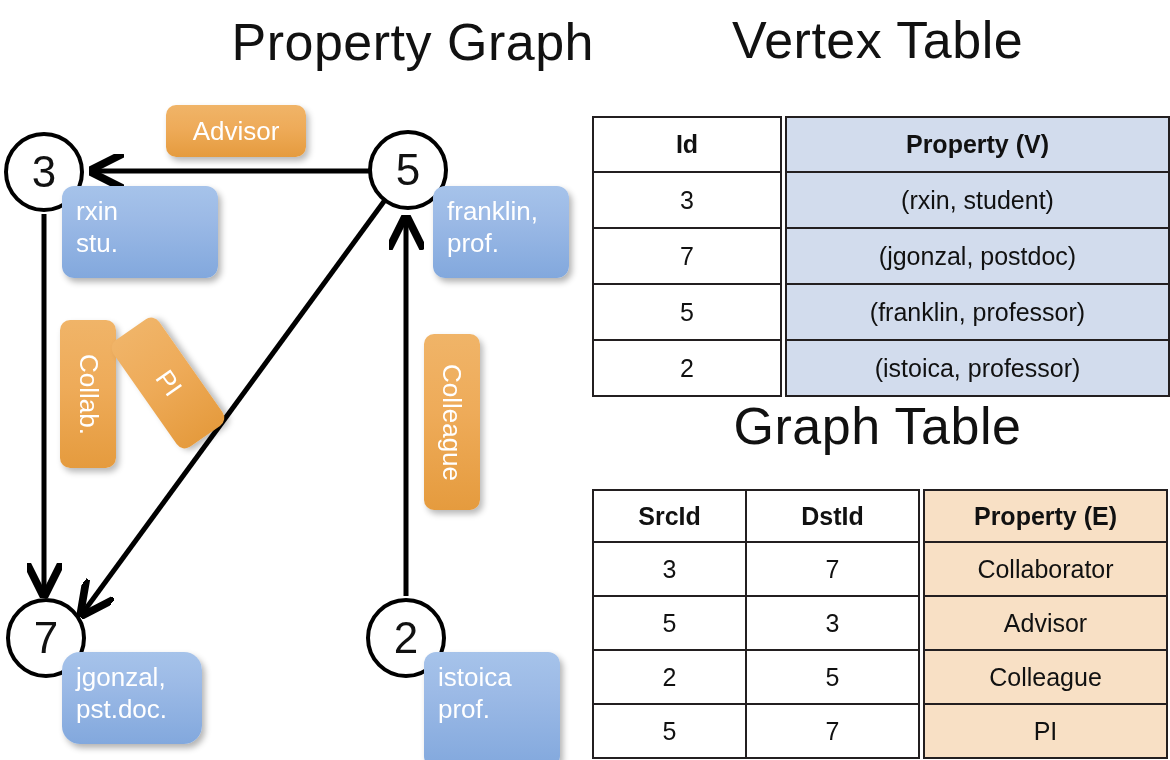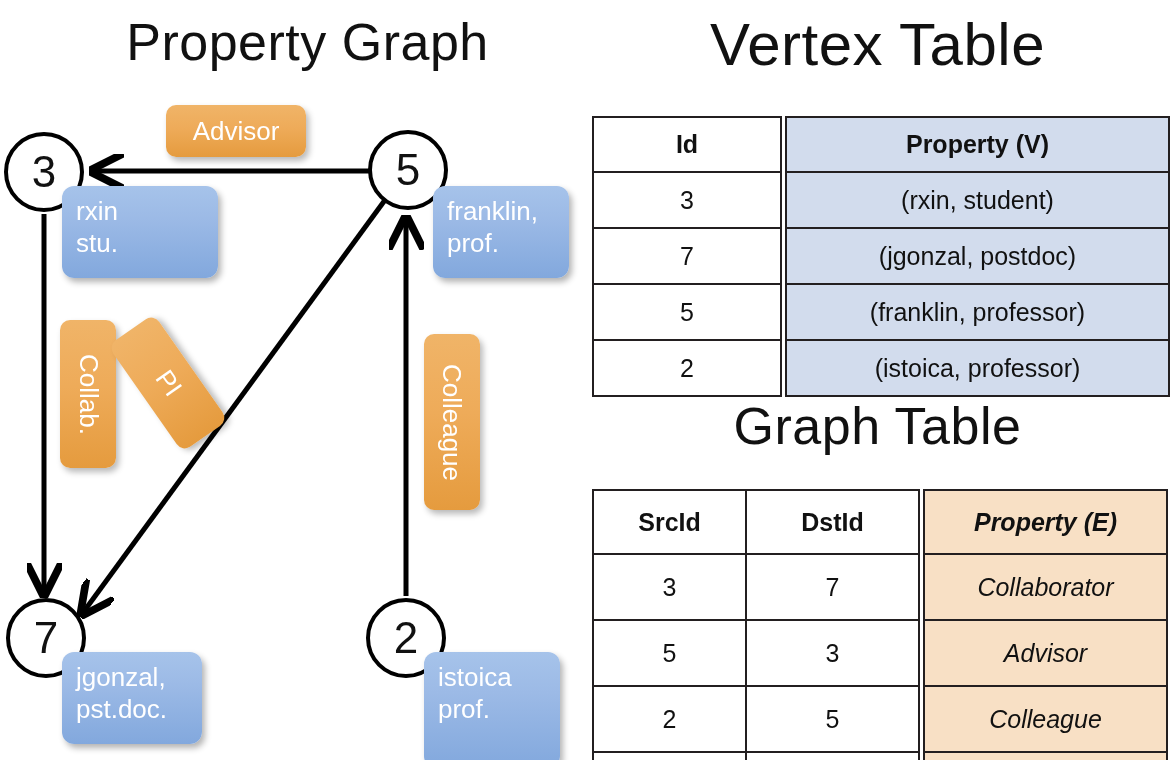--- a/index.html
+++ b/index.html
@@ -17,22 +17,22 @@
   
   .title {
     position: absolute;
     font-weight: 300;
     font-family: "Liberation Sans", sans-serif;
     color: #111;
     letter-spacing: .5px;
     white-space: nowrap;
     text-align: center;
   }
-  #title-property-graph { left: 15px;   top: 12px;  width: 585px; font-size: 52px; }
-  #title-vertex-table   { left: 585px; top: 10px; width: 585px; font-size: 60px; }
+  #title-property-graph { left: 9px;   top: 12px;  width: 585px; font-size: 52px; text-align: right; }
+  #title-vertex-table   { left: 585px; top: 10px; width: 585px; font-size: 52px; }
   #title-edge-table     { left: 585px; top: 396px; width: 585px; font-size: 52px; }
 
   
   #graph-panel {
     position: absolute; left: 0; top: 0; width: 585px; height: 760px;
   }
   #graph-edges { position: absolute; left:0; top:0; width: 585px; height: 760px; }
 
   .vertex {
     position: absolute;
@@ -63,21 +63,21 @@
     font-size: 26px;
     font-weight: 300;
     line-height: 1.22;
     padding: 10px 14px;
     box-sizing: border-box;
     z-index: 6;
     font-family: "Liberation Sans", sans-serif;
   }
   #prop-rxin     { left: 62px;  top: 186px; width: 156px; height: 92px; }
   #prop-franklin { left: 433px; top: 186px; width: 136px; height: 92px; }
-  #prop-jgonzal  { left: 62px;  top: 652px; width: 140px; height: 92px; }
+  #prop-jgonzal  { left: 62px;  top: 652px; width: 140px; height: 92px; border-radius: 18px; }
   #prop-istoica  { left: 424px; top: 652px; width: 136px; height: 116px; }
 
   
   .edge-label {
     position: absolute;
     border-radius: 10px;
     background: linear-gradient(to bottom, #f0b468 0%, #eeab59 45%, #e59b3e 100%);
     box-shadow: 3px 4px 6px rgba(0,0,0,.28);
     color: #ffffff;
     font-size: 26px;
@@ -136,22 +136,22 @@
   #vertex-table .col-prop { width: 385px; margin-left: 3px; }
   #vertex-table .col-id .cell   { height: 56px; background: #ffffff; }
   #vertex-table .col-prop .cell { height: 56px; background: #d2dced; }
   #vertex-table .col-id .cell.head   { height: 57px; }
   #vertex-table .col-prop .cell.head { height: 57px; }
 
   
   #edge-table { left: 592px; top: 489px; }
   #edge-table .col-src  { width: 155px; }
   #edge-table .col-dst  { width: 175px; margin-left: -2px; }
-  #edge-table .col-prop { width: 245px; margin-left: 3px; font-style: italic; }
-  #edge-table .cell { height: 66px; background: #ffffff; }
+  #edge-table .col-prop { width: 245px; margin-left: 3px; }
+  #edge-table .cell { height: 54px; background: #ffffff; }
   #edge-table .col-prop .cell { background: #f8e0c5; }
 </style>
 </head>
 <body>
 
 <div class="title" id="title-property-graph">Property Graph</div>
 <div class="title" id="title-vertex-table">Vertex Table</div>
 <div class="title" id="title-edge-table">Graph Table</div>
 
 <div id="graph-panel">

